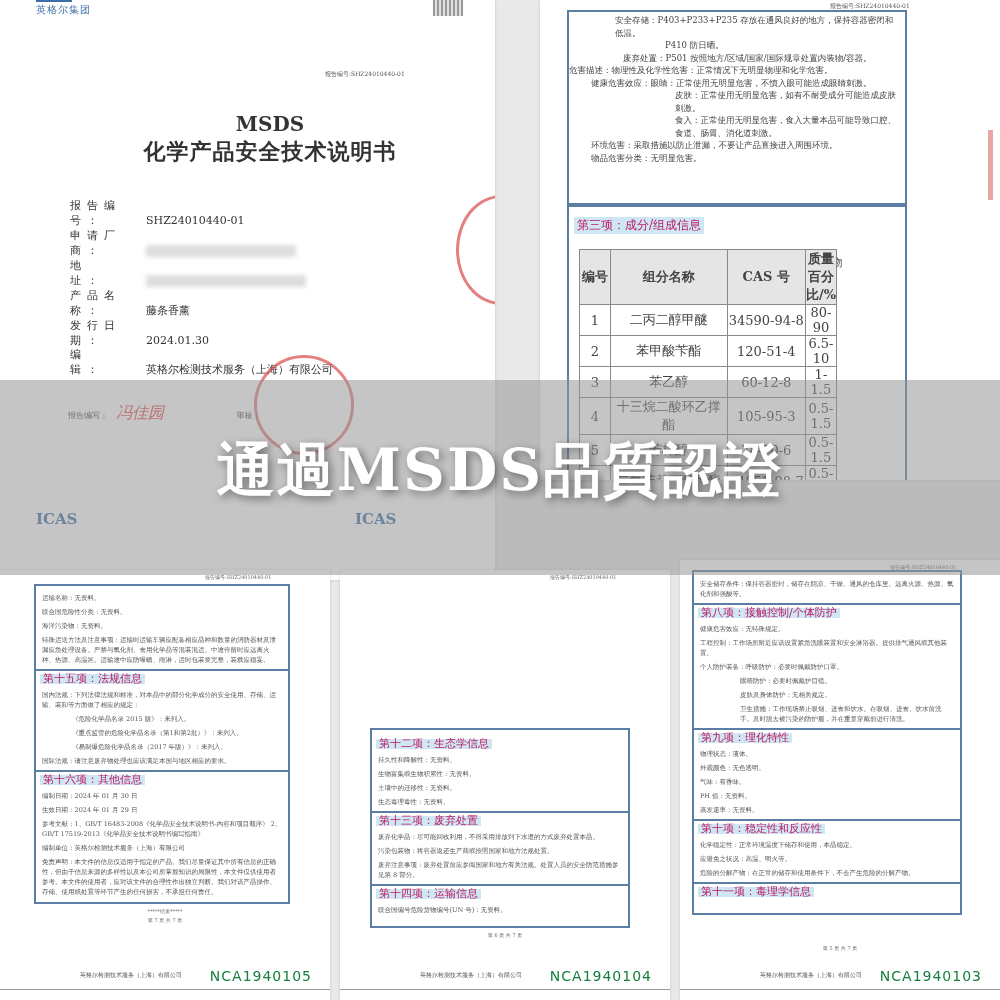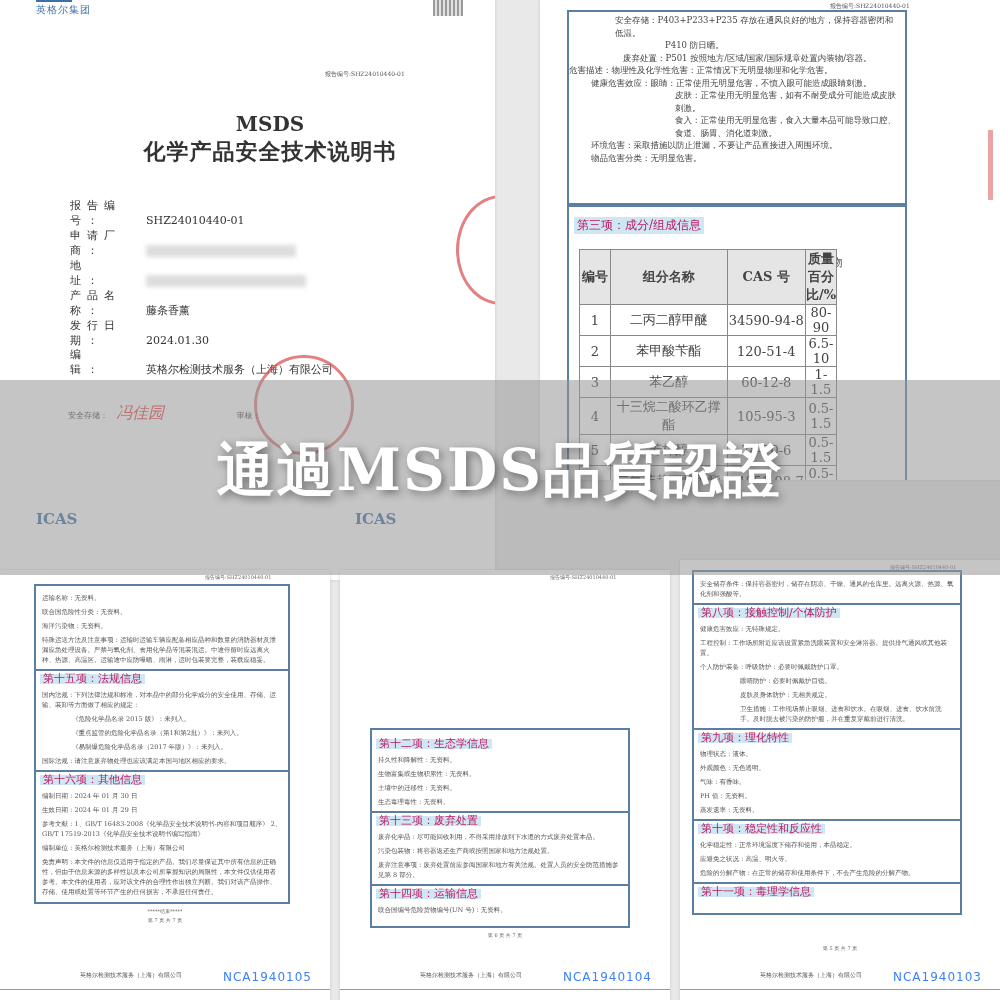--- a/index.html
+++ b/index.html
@@ -44,21 +44,21 @@
   #p4 { left: 340px; width: 330px; }
   #p5 { left: 680px; width: 320px; }
   .bp .repno { position: absolute; top: 4px; font-size: 5px; color: #666; }
   .bp .box { position: absolute; border: 2px solid #5a7fa3; padding: 3px 6px; font-size: 6.5px; color: #555; line-height: 10px; }
   .bp .box .line { margin: 4px 0; }
   .bp .sec { font-size: 11px; margin: 3px 0 6px -3px; border-top: 2px solid #5a7fa3; margin-left: -6px; margin-right: -6px; padding: 3px 4px 0; }
   .bp .sec:first-child { border-top: none; }
   .bp .pageno { position: absolute; width: 100%; text-align: center; font-size: 5px; color: #666; }
   .bp .footer { position: absolute; left: 0; width: 100%; bottom: 6px; }
   .bp .footer .co { position: absolute; left: 80px; bottom: 14px; font-size: 6px; color: #555; }
-  .bp .footer .nca { position: absolute; right: 18px; bottom: 10px; font-family: "DejaVu Sans", sans-serif; font-size: 12px; color: #3b82f6; letter-spacing: 1px; }
+  .bp .footer .nca { position: absolute; right: 18px; bottom: 10px; font-family: "DejaVu Sans", sans-serif; font-size: 14px; color: #15803d; letter-spacing: 1px; }
   .bp .footer .addr { position: absolute; left: 0; right: 0; bottom: 0; height: 5px; border-top: 1px solid #999; font-size: 3px; color: #888; }
 </style>
 </head>
 <body>
 
 <div class="page" id="p1">
   <div class="logo-bar"></div>
   <div class="logo">英格尔集团</div>
   <div class="qr"></div>
   <div class="repno">报告编号:SHZ24010440-01</div>
@@ -80,21 +80,21 @@
   <div class="field" style="top:318px">
     <span class="lbl">发行日期：</span><span>2024.01.30</span>
   </div>
   <div class="field" style="top:347px">
     <span class="lbl">编　　辑：</span><span>英格尔检测技术服务（上海）有限公司</span>
   </div>
 
   <div class="stamp" style="left:456px;top:195px;width:90px;height:110px;"></div>
   <div class="stamp" style="left:254px;top:355px;width:100px;height:100px;"></div>
   <div class="sign-row">
-    <span>安全存储：</span><span class="sign">冯佳园</span>
+    <span>报告编写：</span><span class="sign">冯佳园</span>
     <span style="margin-left:70px">审核：</span>
   </div>
 </div>
 
 <div class="page" id="p2">
   <div class="repno">报告编号:SHZ24010440-01</div>
   <div class="box1">
     <div style="padding-left:40px">安全存储：P403+P233+P235 存放在通风良好的地方，保持容器密闭和低温。</div>
     <div style="padding-left:90px">P410 防日晒。</div>
     <div style="padding-left:48px">废弃处置：P501 按照地方/区域/国家/国际规章处置内装物/容器。</div>

